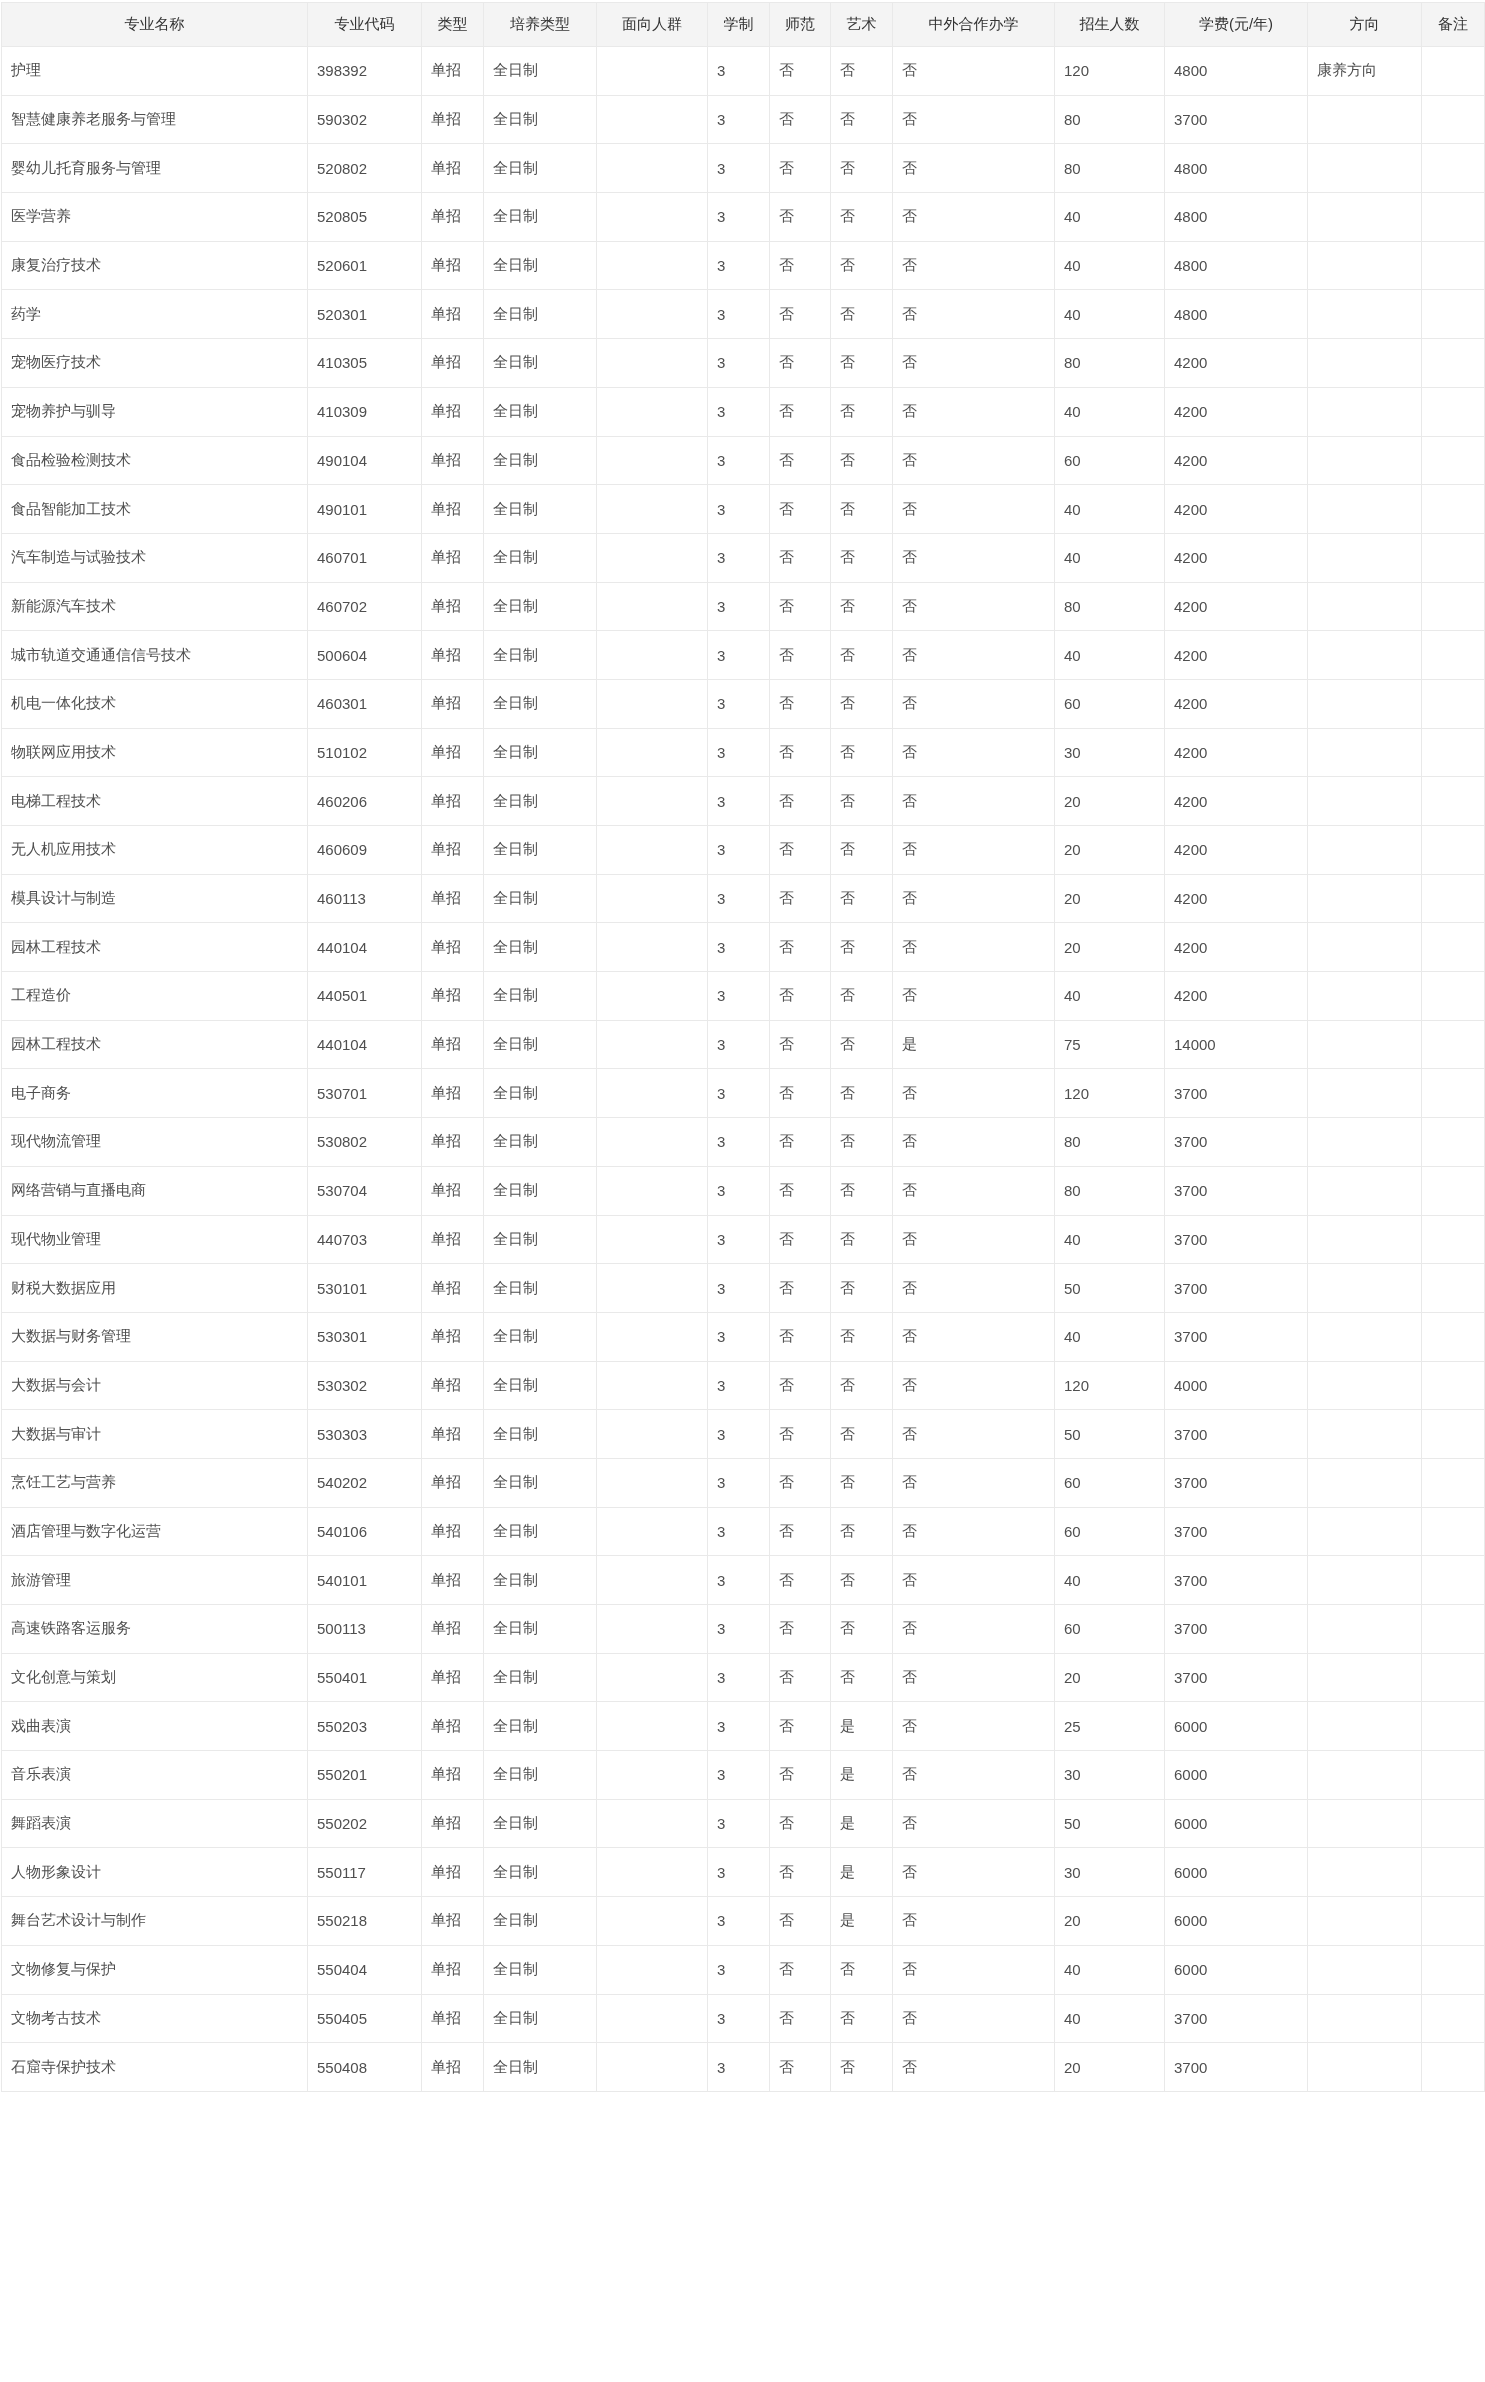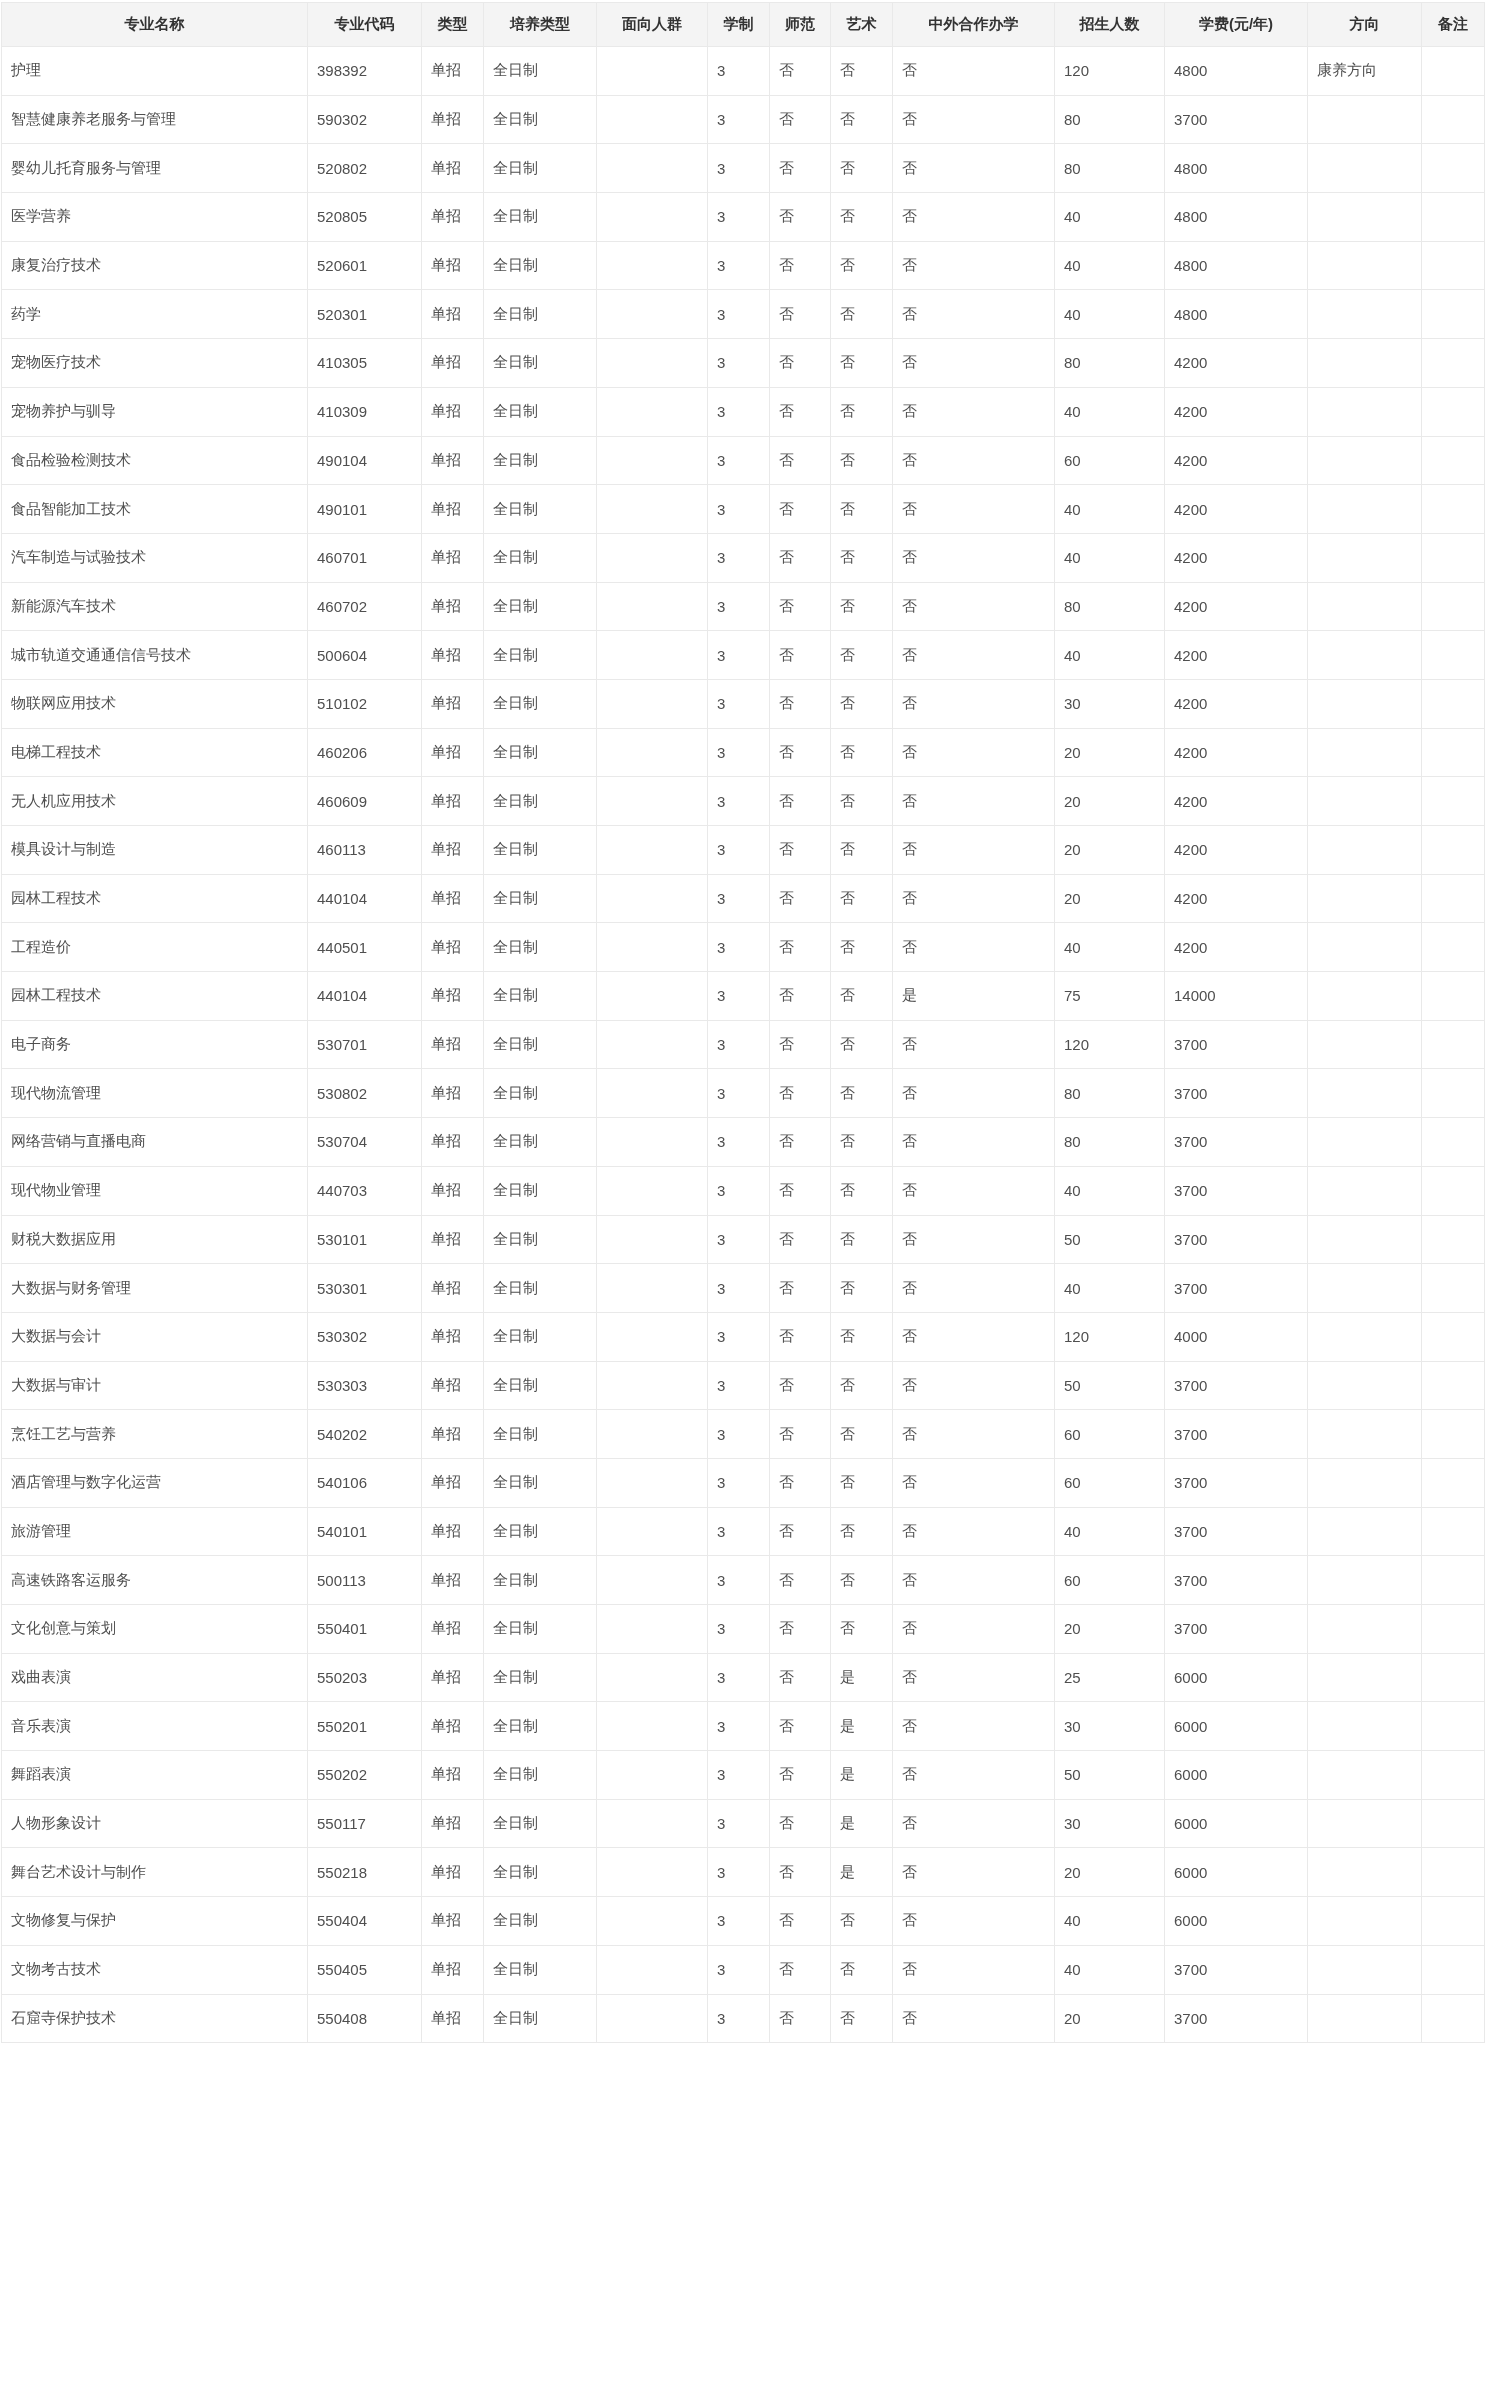--- a/index.html
+++ b/index.html
@@ -24,21 +24,21 @@
   th,td{
     border:1px solid var(--border);
     font-size:15px;
     overflow:hidden;
     white-space:nowrap;
     box-sizing:border-box;
   }
   th{
     background:var(--header-bg);
     color:var(--header-text);
-    font-weight:bold;
+    font-weight:normal;
     height:44px;
     padding:0 4px;
   }
   td{
     color:var(--body-text);
     height:48.7px;
     text-align:left;
     padding:0 4px 0 9px;
     background:var(--row-bg);
   }
@@ -270,20 +270,35 @@
           <td>3</td>
           <td>否</td>
           <td>否</td>
           <td>否</td>
           <td>40</td>
           <td>4200</td>
           <td></td>
           <td></td>
         </tr>
         <tr>
+          <td>机电一体化技术</td>
+          <td>460301</td>
+          <td>单招</td>
+          <td>全日制</td>
+          <td></td>
+          <td>3</td>
+          <td>否</td>
+          <td>否</td>
+          <td>否</td>
+          <td>60</td>
+          <td>4200</td>
+          <td></td>
+          <td></td>
+        </tr>
+        <tr>
           <td>物联网应用技术</td>
           <td>510102</td>
           <td>单招</td>
           <td>全日制</td>
           <td></td>
           <td>3</td>
           <td>否</td>
           <td>否</td>
           <td>否</td>
           <td>30</td>

